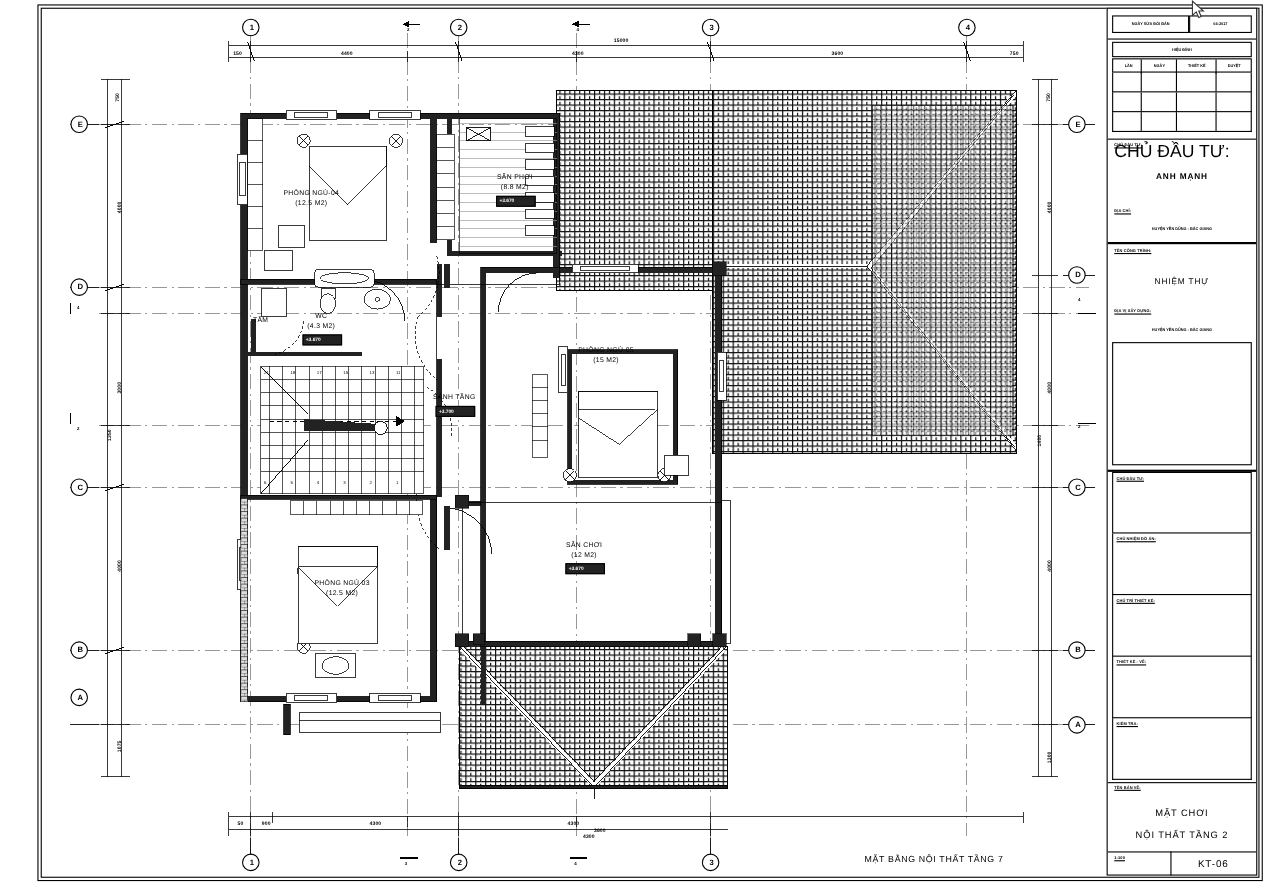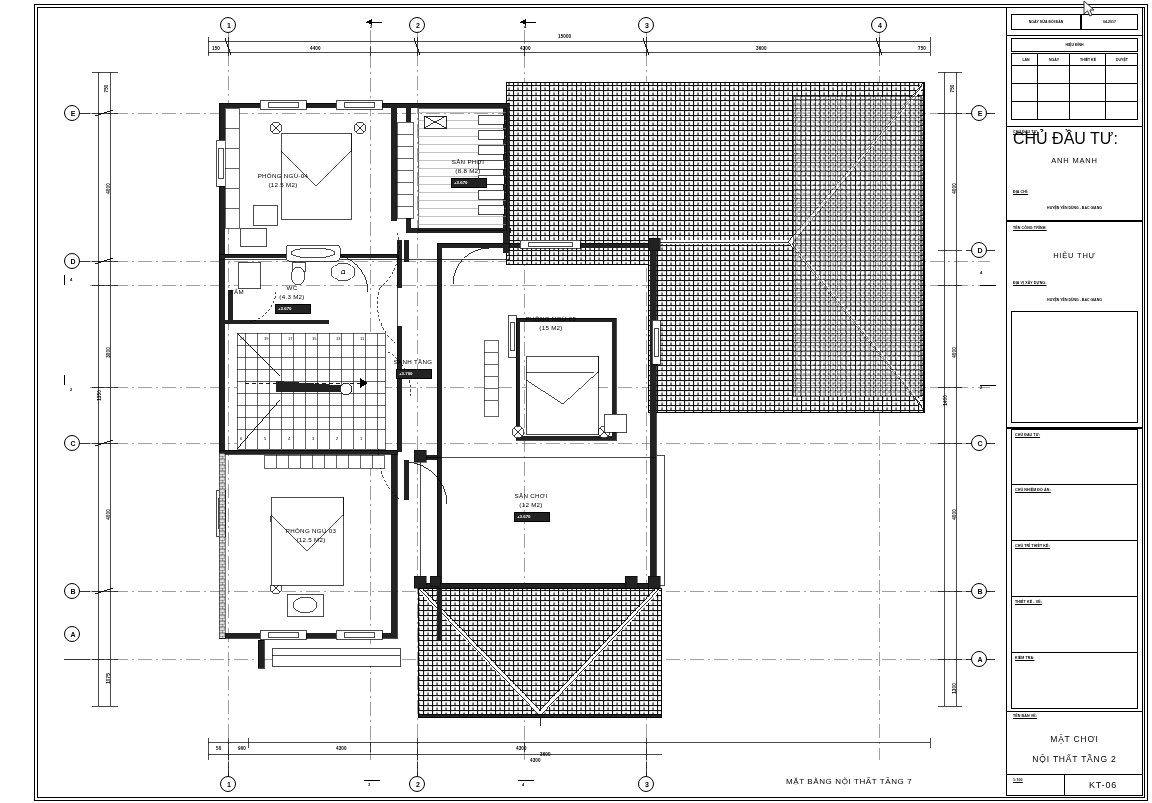--- a/index.html
+++ b/index.html
@@ -643,28 +643,28 @@
     </div>
     <div class="tbcell" style="left:4px;top:94px;width:127px;height:18px;border:1px solid #000;border-top:none;">
       <div class="abs" style="left:25px;top:0;width:1px;height:17px;background:#000;"></div>
       <div class="abs" style="left:57px;top:0;width:1px;height:17px;background:#000;"></div>
       <div class="abs" style="left:93px;top:0;width:1px;height:17px;background:#000;"></div>
     </div>
 
     <div class="tbcell" style="left:0;top:118px;width:135px;height:1px;background:#000;"></div>
     <div class="tbcell" style="left:6px;top:122px;">CHỦ ĐẦU TƯ:</div>
     <div class="tbhdr abs" style="left:6px;top:122px;">CHỦ ĐẦU TƯ:</div>
-    <div class="tbval abs" style="left:0;top:148px;width:135px;">ANH MẠNH</div>
+    <div class="tbval abs" style="left:0;top:148px;width:135px;font-weight:bold;">ANH MẠNH</div>
     <div class="tbhdr abs" style="left:6px;top:182px;">ĐỊA CHỈ:</div>
     <div class="tbmini abs" style="left:0;top:198px;width:135px;">HUYỆN YÊN DŨNG - BẮC GIANG</div>
 
     <div class="tbcell" style="left:0;top:212px;width:135px;height:2px;background:#000;"></div>
 
     <div class="tbhdr abs" style="left:6px;top:218px;">TÊN CÔNG TRÌNH:</div>
-    <div class="tbval abs" style="left:0;top:243px;width:135px;">HIỆU THỰ</div>
+    <div class="tbval abs" style="left:0;top:243px;width:135px;">NHIỆM THỰ</div>
     <div class="tbhdr abs" style="left:6px;top:273px;">ĐỊA VỊ XÂY DỰNG:</div>
     <div class="tbmini abs" style="left:0;top:290px;width:135px;">HUYỆN YÊN DŨNG - BẮC GIANG</div>
 
     <div class="tbcell" style="left:4px;top:303px;width:127px;height:112px;border:1px solid #000;"></div>
     <div class="tbcell" style="left:0;top:419px;width:135px;height:2px;background:#000;"></div>
 
     <div id="tb-rows">
         <div class="tbcell" style="left: 4px; top: 421px; width: 127px; height: 56px; border: 1px solid rgb(0, 0, 0);">
           <div class="tbhdr" style="position: absolute; left: 3px; top: 3px;">CHỦ ĐẦU TƯ:</div>
         </div>

